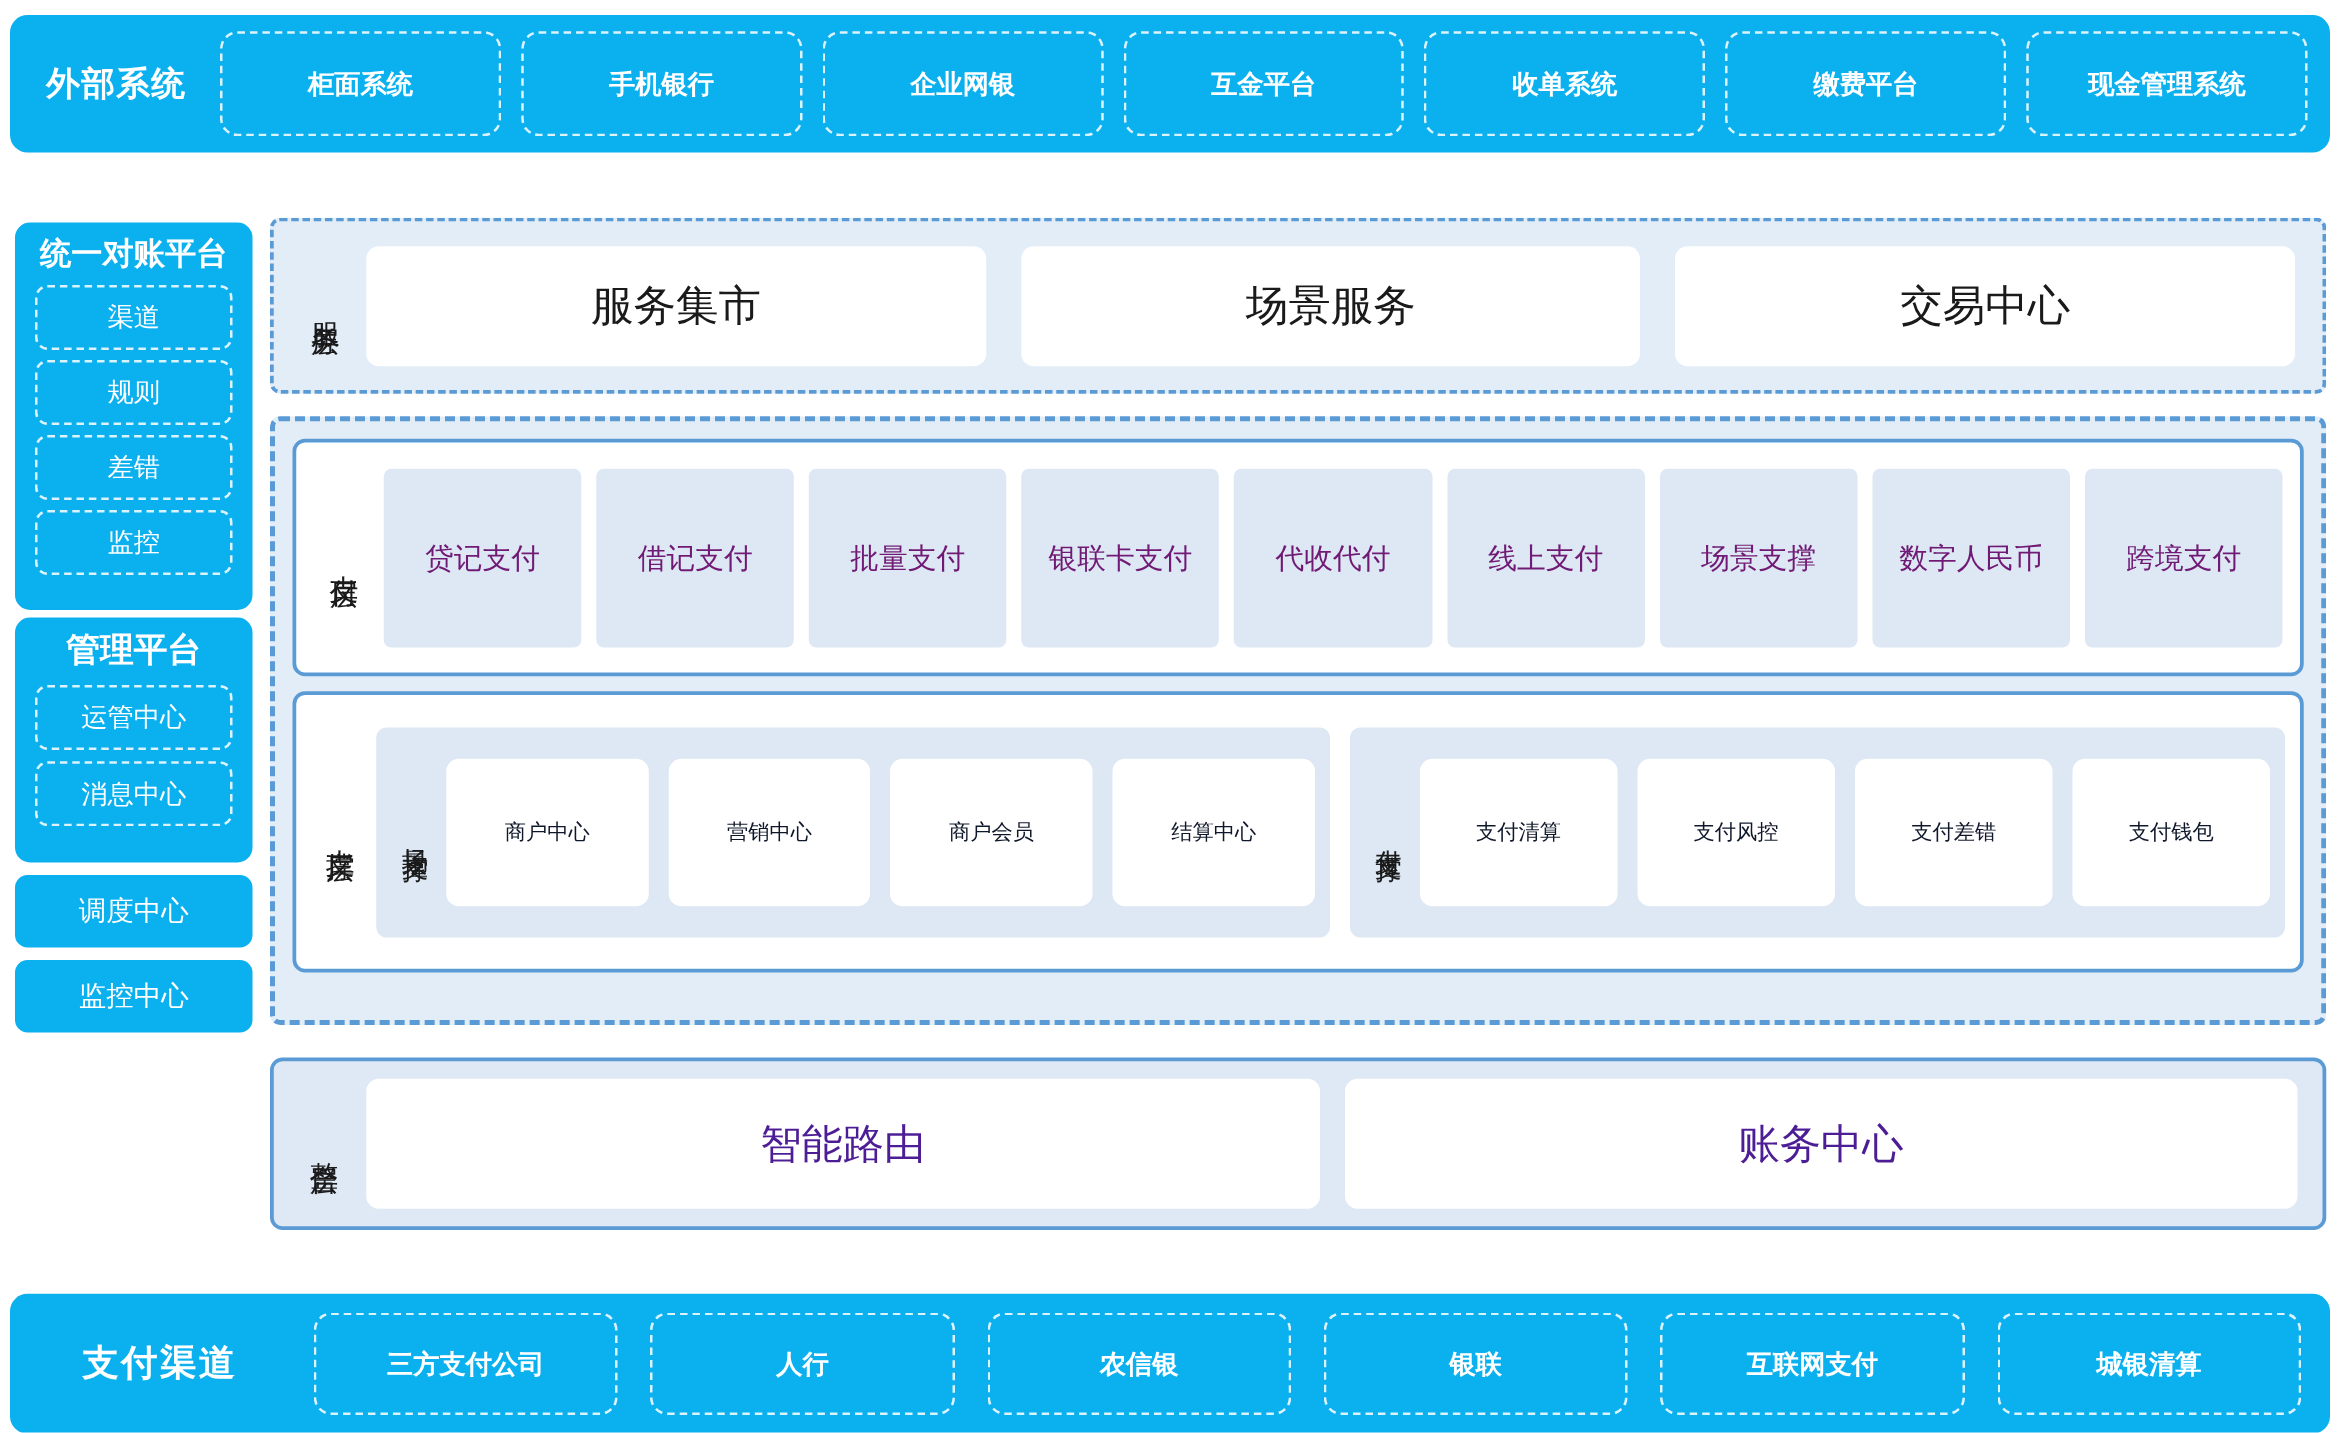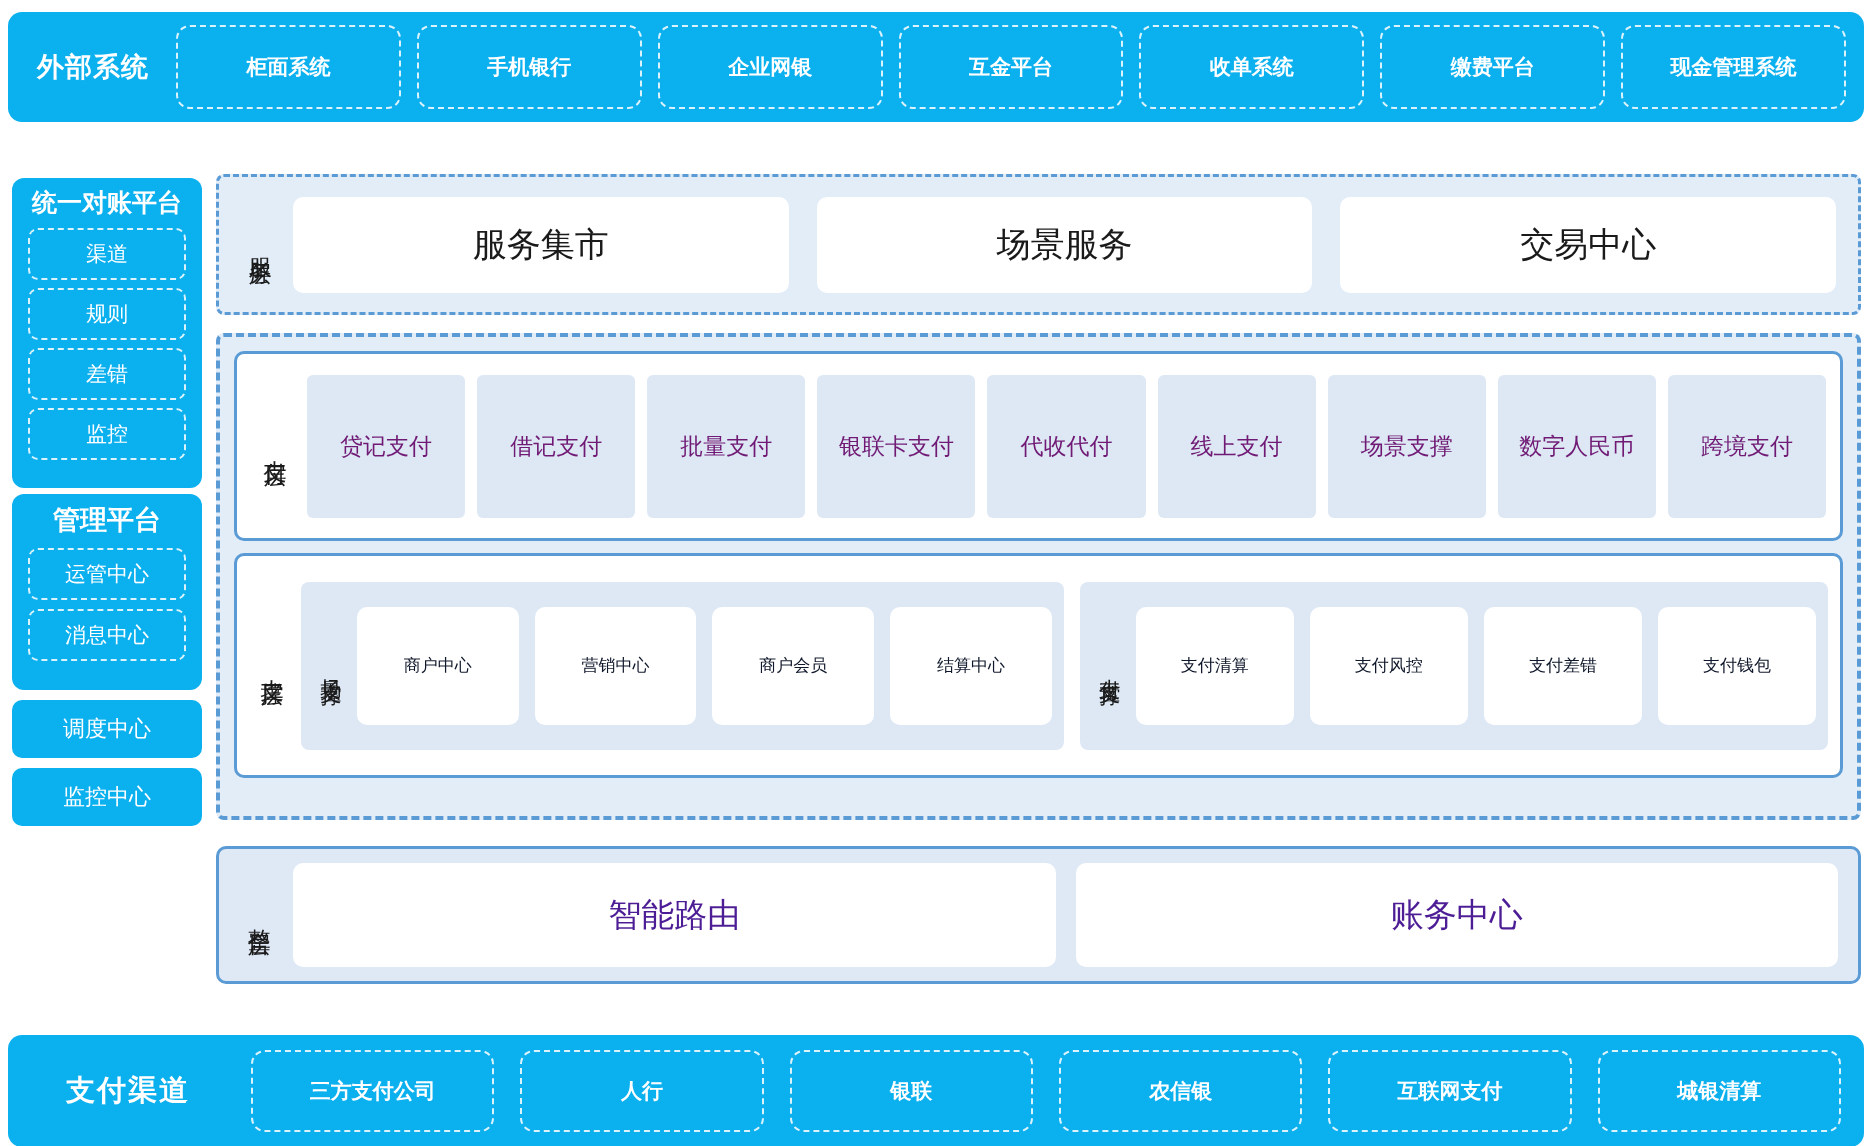--- a/index.html
+++ b/index.html
@@ -412,20 +412,20 @@
       <div class="integration-card">智能路由</div>
       <div class="integration-card">账务中心</div>
     </div>
   </div>
 
   <div class="blue-bar" id="channel-bar">
     <div class="bar-title">支付渠道</div>
     <div class="bar-items">
       <div class="bar-chip">三方支付公司</div>
       <div class="bar-chip">人行</div>
+      <div class="bar-chip">农信银</div>
       <div class="bar-chip">银联</div>
-      <div class="bar-chip">农信银</div>
       <div class="bar-chip">互联网支付</div>
       <div class="bar-chip">城银清算</div>
     </div>
   </div>
 
 </div>
 
 </body></html>

